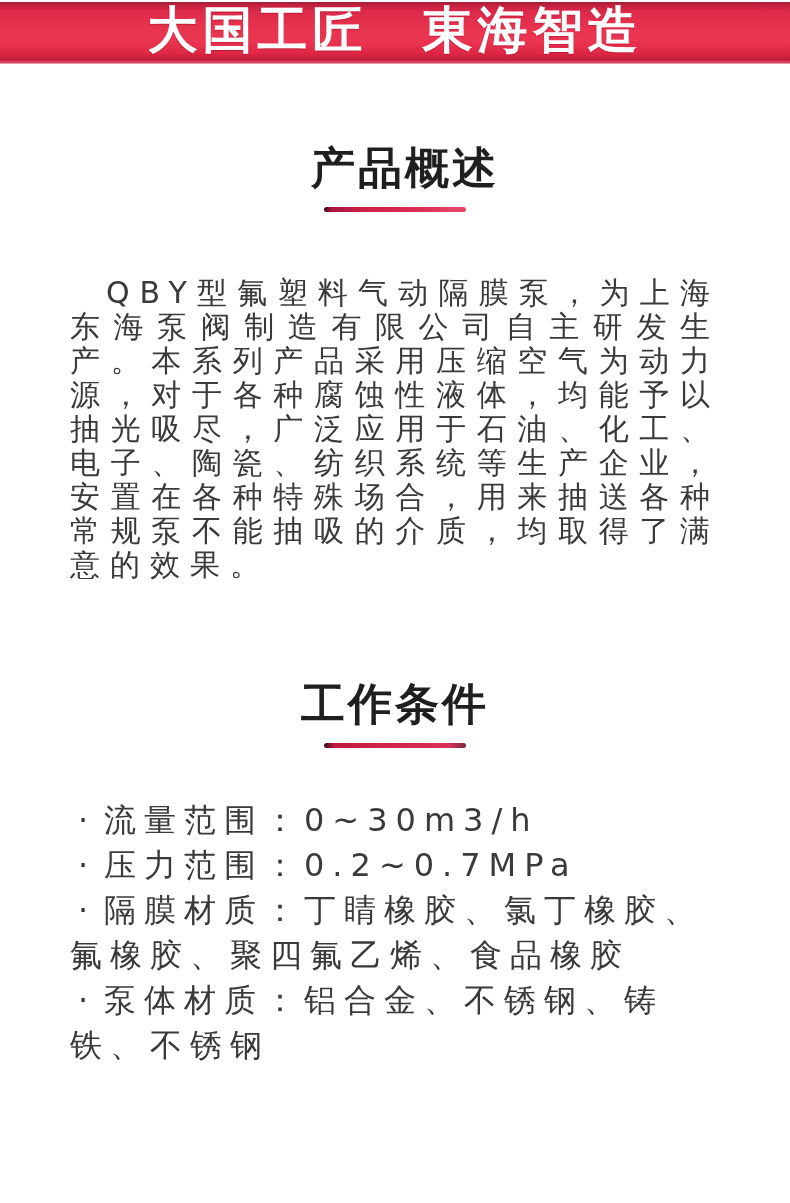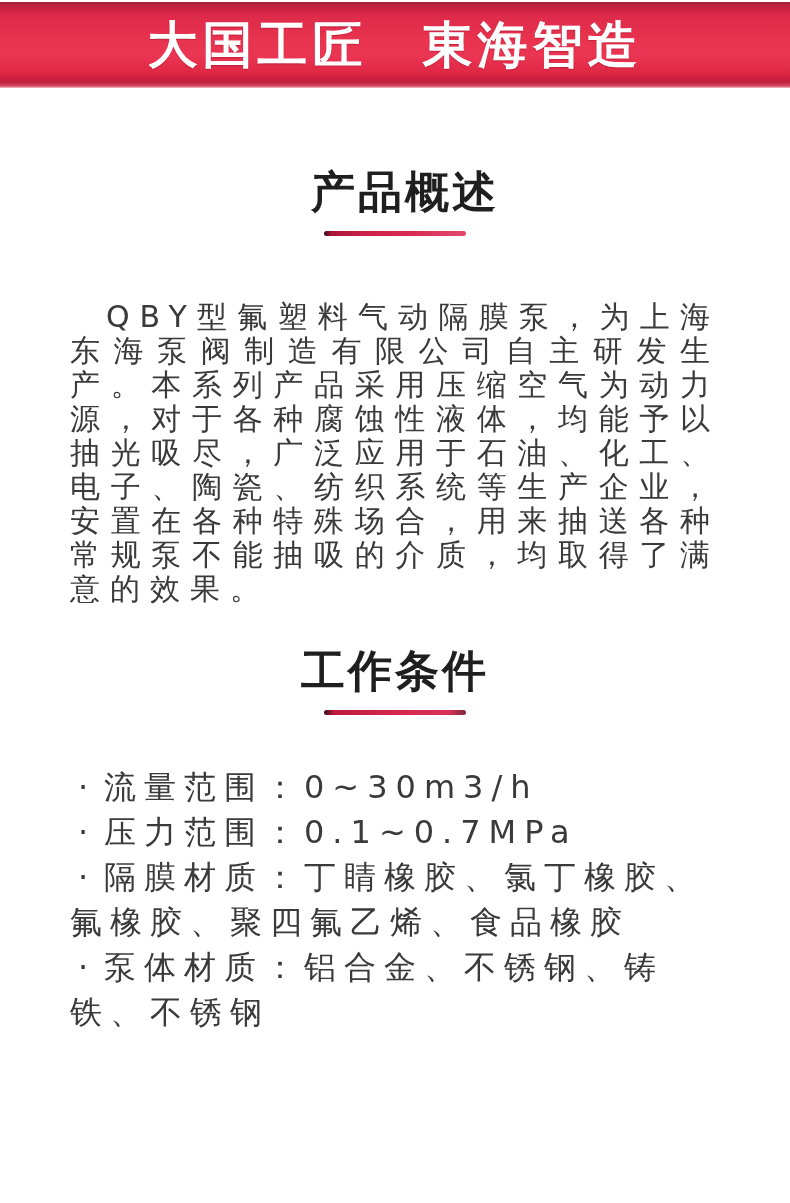--- a/index.html
+++ b/index.html
@@ -11,23 +11,23 @@
   .page {
     position: relative;
     width: 790px;
     height: 1203px;
     background: #ffffff;
     overflow: hidden;
   }
   
   .banner {
     margin-top: 2px;
-    height: 86px;
+    height: 62px;
     display: flex;
-    align-items: center;
+    align-items: flex-end;
     justify-content: center;
     background: linear-gradient(180deg,
       #9e2038 0%,
       #c2203f 5%,
       #de2a4a 16%,
       #e9344f 45%,
       #ea3553 62%,
       #e02845 82%,
       #c01c39 93%,
       #d8506a 98%,
@@ -46,21 +46,21 @@
   .sec-title {
     margin: 0;
     text-align: center;
     font-size: 44px;
     line-height: 44px;
     font-weight: bold;
     color: #1f1f1f;
     letter-spacing: 3px;
   }
   .sec-title.overview { margin-top: 82px; padding-left: 20px; }
-  .sec-title.working  { margin-top: 43px; }
+  .sec-title.working  { margin-top: 100px; }
   .sec-underline {
     width: 142px;
     height: 5px;
     margin: 17px auto 0 auto;
     border-radius: 3px;
     background: linear-gradient(90deg,
       #2e0d16 0%,
       #a8153a 5%,
       #cf2148 30%,
       #d92a52 60%,
@@ -124,21 +124,21 @@
 
   <section>
     <h2 class="sec-title working">工作条件</h2>
     <div class="sec-underline second"></div>
 
     <div class="spec-list">
       <p class="spec-item">
         <span class="bullet">·</span><span>流量范围：0~30m3/h</span>
       </p>
       <p class="spec-item">
-        <span class="bullet">·</span><span>压力范围：0.1~0.7MPa</span>
+        <span class="bullet">·</span><span>压力范围：0.2~0.7MPa</span>
       </p>
       <p class="spec-item">
         <span class="bullet">·</span><span>隔膜材质：丁睛橡胶、氯丁橡胶、氟橡胶、聚四氟乙烯、食品橡胶</span>
       </p>
       <p class="spec-item">
         <span class="bullet">·</span><span>泵体材质：铝合金、不锈钢、铸铁、不锈钢</span>
       </p>
     </div>
   </section>
 

